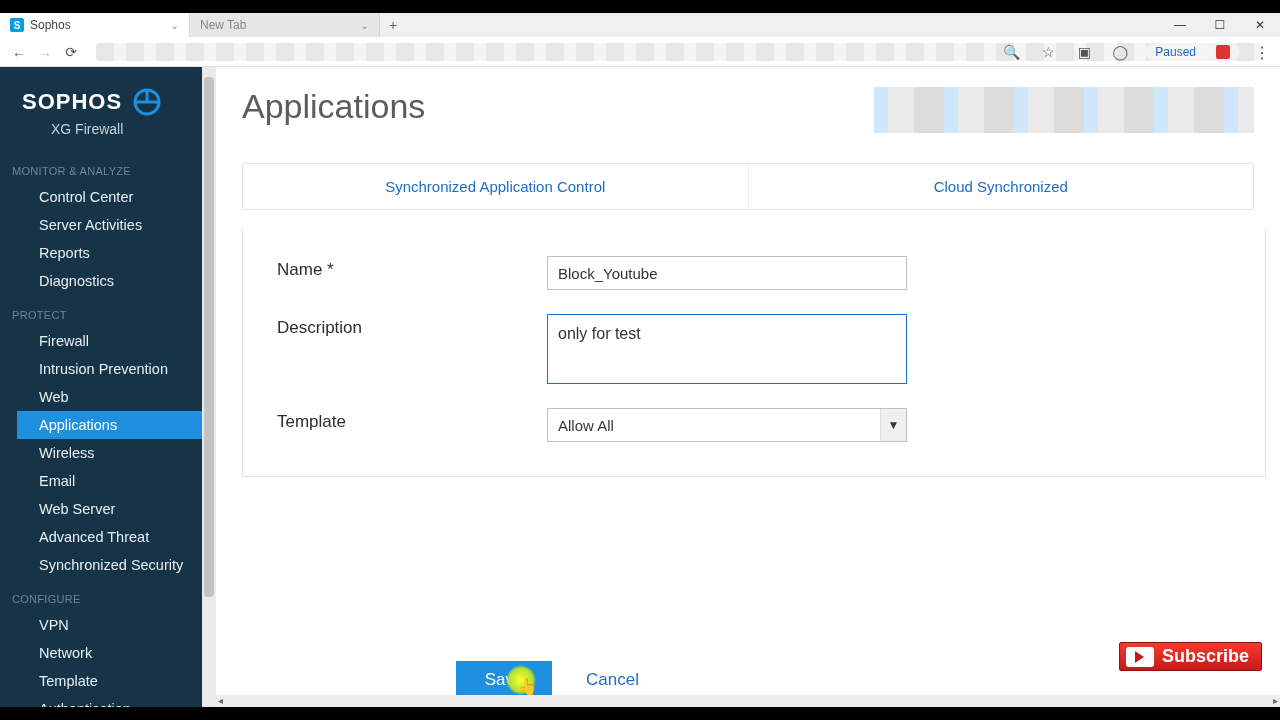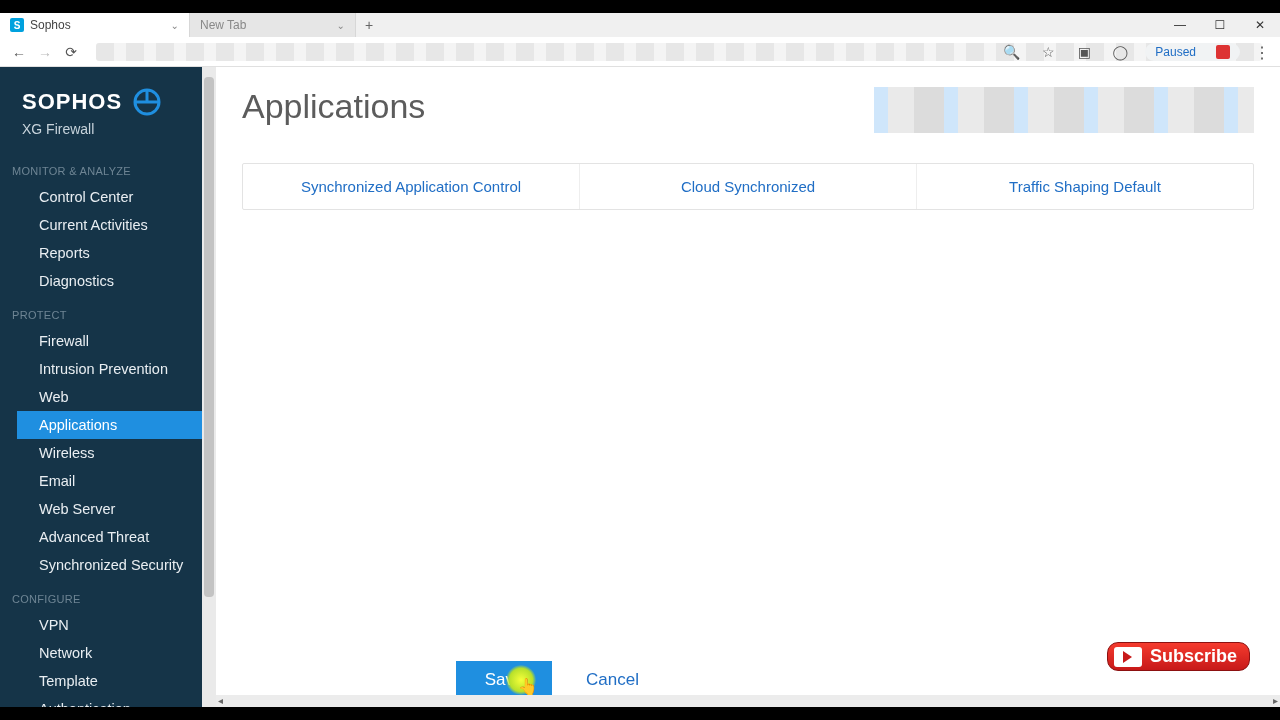--- a/index.html
+++ b/index.html
@@ -3,40 +3,40 @@
 <meta charset="utf-8">
 <style>
   * { box-sizing: border-box; margin: 0; padding: 0; }
   html, body { width: 1280px; height: 720px; font-family: "Segoe UI", Arial, sans-serif; overflow: hidden; background:#000; }
   .letterbox-top, .letterbox-bottom { background:#000; width:100%; height:13px; }
   .screen { width:1280px; height:694px; background:#fff; position:relative; }
 
   
   .titlebar { height:24px; background:#f0f0f0; display:flex; align-items:center; font-size:12px; color:#444; position:relative; }
   .tab-os { display:flex; align-items:center; height:24px; padding:0 10px; border-right:1px solid #d7d7d7; background:#fff; width:190px; position:relative;}
-  .tab-os.dim { background:#e6e6e6; color:#888; width:166px; }
+  .tab-os.dim { background:#e6e6e6; color:#888; width:190px; }
   .tab-favicon { width:14px; height:14px; background:#00a1de; color:#fff; font-size:10px; font-weight:bold; display:flex; align-items:center; justify-content:center; margin-right:6px; border-radius:2px;}
   .tab-chev { margin-left:auto; font-size:10px; color:#888; }
   .tab-new { width:26px; text-align:center; color:#666; font-size:14px; }
   .win-controls { position:absolute; right:0; top:0; height:24px; display:flex; align-items:center; }
   .win-btn { width:40px; height:24px; display:flex; align-items:center; justify-content:center; font-size:12px; color:#333; }
   .toolbar { height:30px; background:#fff; border-bottom:1px solid #e0e0e0; display:flex; align-items:center; padding:0 8px; position:relative;}
   .tb-btn { width:22px; height:22px; display:flex; align-items:center; justify-content:center; color:#555; font-size:14px; margin-right:4px;}
   .tb-right { position:absolute; right:6px; top:0; height:30px; display:flex; align-items:center; gap:10px; }
   .paused { background:#f1f3f4; border-radius:12px; padding:2px 10px; font-size:12px; color:#206ec5; display:flex; align-items:center; gap:20px;}
   .addrbar-blur { flex:1; height:18px; margin:0 10px; background:repeating-linear-gradient(90deg,#e7e7e7 0 18px,#f4f4f4 18px 30px); border-radius:3px; filter:blur(0.5px);}
   .menu-dots { font-size:16px; color:#555; padding:0 4px;}
 
   
   .app { display:flex; height:640px; position:relative; }
   .sidebar { width:216px; background:#153448; color:#cfd8df; height:640px; overflow:hidden; padding-top:14px; position:relative;}
   .logo-row { display:flex; align-items:center; padding:6px 20px 4px 22px; gap:10px;}
   .logo-text { font-weight:800; font-size:22px; letter-spacing:1px; color:#fff; font-family:Arial,sans-serif;}
   .logo-circle { width:30px; height:30px; }
-  .subbrand { padding:0 22px 14px 22px; font-size:14px; color:#c7d3db;}
+  .subbrand { padding:0 22px 14px 22px; font-size:14px; color:#c7d3db;margin-left:29px;}
   .section-label { padding:14px 10px 6px 12px; font-size:11px; color:#6e8594; letter-spacing:.3px;}
   .nav-item { padding:6px 12px 6px 22px; font-size:14.5px; color:#e9eef2; cursor:pointer;margin-left:17px; }
   .nav-item.active { background:#1f8fe0; color:#fff; }
   .scroll-gutter { position:absolute; right:0; top:0; width:14px; height:640px; background:#eaeaea; }
   .scroll-thumb { position:absolute; right:2px; top:10px; width:10px; height:520px; background:#c3c3c3; border-radius:4px;}
 
   .main { flex:1; background:#fff; height:640px; overflow:hidden; position:relative; }
   .page-head { display:flex; align-items:flex-start; padding:20px 26px 30px 26px; }
   .page-title { font-size:34px; color:#5c5c5c; font-weight:400;}
   .top-blur { margin-left:auto; width:380px; height:46px; background:repeating-linear-gradient(90deg,#cfe6fb 0 14px,#eaeaea 14px 40px,#dcdcdc 40px 70px);} 
@@ -51,21 +51,21 @@
   .form-label { width:270px; font-size:17px; color:#2d2d2d; padding-top:4px;}
   .text-input { width:360px; height:34px; border:1px solid #bfbfbf; padding:6px 10px; font-size:15px; color:#333;}
   .textarea { width:360px; height:70px; border:1.5px solid #206ec5; padding:10px 10px; font-size:16px; color:#333; resize:none; font-family:inherit;}
   .select-wrap { width:360px; height:34px; border:1px solid #bfbfbf; display:flex; align-items:center; padding:0 10px; justify-content:space-between; font-size:15px; color:#333;}
   .select-caret { font-size:12px; color:#333; background:#efefef; height:100%; width:26px; margin-right:-10px; display:flex; align-items:center; justify-content:center; border-left:1px solid #ddd;}
   .actions { position:absolute; left:240px; bottom:8px; display:flex; align-items:center; gap:34px;}
   .btn-primary { background:#1f8fe0; color:#fff; border:none; width:96px; height:38px; font-size:17px; cursor:pointer; position:relative;}
   .btn-link { color:#206ec5; font-size:17px; background:none; border:none; cursor:pointer;}
   .click-glow { position:absolute; left:50px; top:4px; width:30px; height:30px; border-radius:50%; background:radial-gradient(circle,#f6ff3a 0%,#b7e02a 55%, rgba(183,224,42,0) 72%);} 
   .cursor-hand { position:absolute; left:62px; top:16px; font-size:16px; color:#fff; pointer-events:none;}
-  .subscribe { position:absolute; right:30px; bottom:36px; display:flex; align-items:center; background:linear-gradient(#f53b2e,#c71919); border:1px solid #8c1111; border-radius:11px; color:#fff; font-weight:700; font-size:18px; padding:3px 12px 3px 6px; gap:8px;}
+  .subscribe { position:absolute; right:18px; bottom:36px; display:flex; align-items:center; background:linear-gradient(#f53b2e,#c71919); border:1px solid #8c1111; border-radius:2px; color:#fff; font-weight:700; font-size:18px; padding:3px 12px 3px 6px; gap:8px;}
   .yt-badge { background:#fff; width:28px; height:20px; border-radius:3px; display:flex; align-items:center; justify-content:center;}
   .yt-tri { width:0; height:0; border-left:9px solid #c71919; border-top:6px solid transparent; border-bottom:6px solid transparent;}
   .bottom-scroll { position:absolute; left:0; right:0; bottom:0; height:12px; background:#ececec; display:flex; justify-content:space-between; font-size:10px; color:#666; padding:0 2px;}
 </style>
 </head>
 <body>
 
 <div class="letterbox-top"></div>
 <div class="screen">
 
@@ -112,21 +112,21 @@
         <svg class="logo-circle" viewBox="0 0 30 30">
           <circle cx="15" cy="15" r="12" fill="none" stroke="#1f8fe0" stroke-width="3"></circle>
           <line x1="3" y1="15" x2="27" y2="15" stroke="#1f8fe0" stroke-width="3"></line>
           <line x1="15" y1="3" x2="15" y2="15" stroke="#1f8fe0" stroke-width="3"></line>
         </svg>
       </div>
       <div class="subbrand">XG Firewall</div>
 
       <div class="section-label">MONITOR &amp; ANALYZE</div>
       <div class="nav-item">Control Center</div>
-      <div class="nav-item">Current Activities</div>
+      <div class="nav-item">Server Activities</div>
       <div class="nav-item">Reports</div>
       <div class="nav-item">Diagnostics</div>
 
       <div class="section-label">PROTECT</div>
       <div class="nav-item">Firewall</div>
       <div class="nav-item">Intrusion Prevention</div>
       <div class="nav-item">Web</div>
       <div class="nav-item active">Applications</div>
       <div class="nav-item">Wireless</div>
       <div class="nav-item">Email</div>
@@ -149,23 +149,39 @@
       <div class="page-head">
         <div class="page-title">Applications</div>
         <div class="top-blur"></div>
       </div>
 
       <div class="tabs">
         <div class="tab">
             <div class="twoline">Synchronized Application Control</div>
           </div>
         <div class="tab">Cloud Synchronized</div>
-        <div class="tab">Traffic Shaping Default</div>
-      </div>
-
+      </div>
+
+      <div class="form-card">
+        <div class="form-row">
+          <div class="form-label">Name *</div>
+          <input class="text-input" value="Block_Youtube" style="">
+        </div>
+        <div class="form-row">
+          <div class="form-label">Description</div>
+          <textarea class="textarea" style="">only for test</textarea>
+        </div>
+        <div class="form-row" style="margin-bottom:0">
+          <div class="form-label">Template</div>
+          <div class="select-wrap">
+            <span>Allow All</span>
+            <span class="select-caret">▼</span>
+          </div>
+        </div>
+      </div>
 
       <div class="actions">
         <button class="btn-primary">
           <span>Save</span>
           <span class="click-glow"></span>
           <span class="cursor-hand">👆</span>
         </button>
         <button class="btn-link">Cancel</button>
       </div>
 

